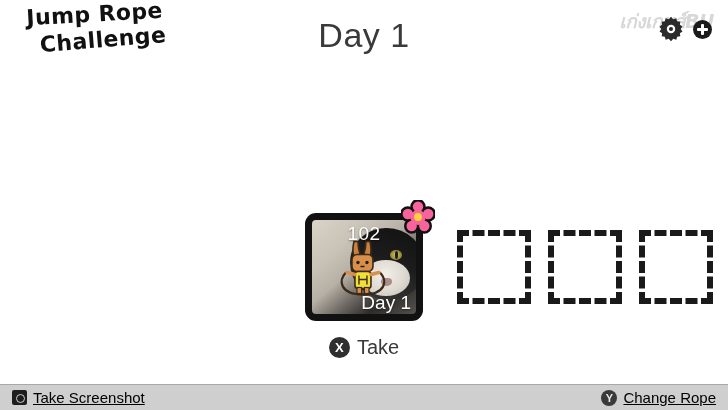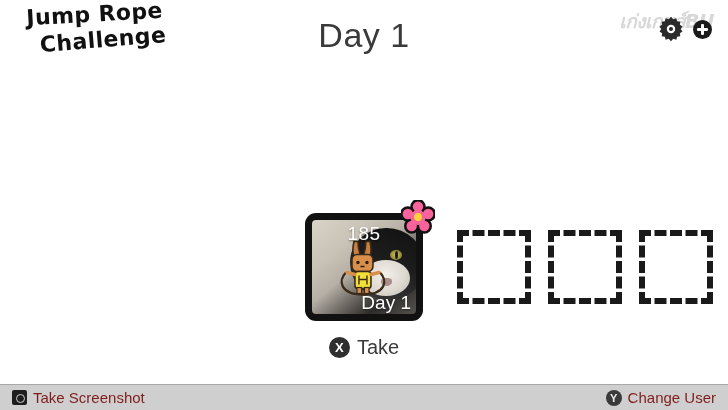--- a/index.html
+++ b/index.html
@@ -228,21 +228,21 @@
     left: 0; right: 0; bottom: 0;
     height: 26px;
     background: #cfcfcf;
     border-top: 1px solid #a8a8a8;
     display: flex;
     align-items: center;
     justify-content: space-between;
     padding: 0 12px;
   }
   .bar-item { display: flex; align-items: center; gap: 6px; }
-  .bar-label { font-size: 15px; color: #7f1d1d; white-space: nowrap; }
+  .bar-label { font-size: 15px; color: #000000; white-space: nowrap; text-decoration: underline; }
   .capture-icon {
     width: 15px; height: 15px;
     background: #1d1d1d;
     border-radius: 2px;
     position: relative;
     flex: 0 0 auto;
   }
   .capture-icon::after {
     content: "";
     position: absolute;
@@ -312,21 +312,21 @@
           <rect x="18" y="33" width="16" height="17" rx="3" fill="#f2e03a" stroke="#3a2a18" stroke-width="1.6"></rect>
           <path d="M22 37 v9 M30 37 v9 M22 41 h8" stroke="#3a2a18" stroke-width="1.4" fill="none"></path>
 
           <path d="M18 36 L10 34" stroke="#d98f4c" stroke-width="3.4" stroke-linecap="round"></path>
           <path d="M34 36 L42 34" stroke="#d98f4c" stroke-width="3.4" stroke-linecap="round"></path>
 
           <rect x="20" y="49" width="4.6" height="6" fill="#d98f4c" stroke="#3a2a18" stroke-width="1.2"></rect>
           <rect x="27.5" y="49" width="4.6" height="6" fill="#d98f4c" stroke="#3a2a18" stroke-width="1.2"></rect>
         </svg>
 
-        <div class="card-count">185</div>
+        <div class="card-count">102</div>
         <div class="card-day">Day 1</div>
       </div>
 
       <svg class="flower-badge" viewBox="0 0 34 34" aria-hidden="true">
         <g stroke="#111111" stroke-width="3.4" stroke-linejoin="round">
           <circle cx="17" cy="6.6" r="6.0" fill="#f9639b"></circle>
           <circle cx="27.2" cy="14.0" r="6.0" fill="#f9639b"></circle>
           <circle cx="23.3" cy="26.0" r="6.0" fill="#f9639b"></circle>
           <circle cx="10.7" cy="26.0" r="6.0" fill="#f9639b"></circle>
           <circle cx="6.8" cy="14.0" r="6.0" fill="#f9639b"></circle>
@@ -353,17 +353,17 @@
     <span id="back-label">Take</span>
   </div>
 
   <div id="bottom-bar">
     <div class="bar-item">
       <span class="capture-icon"></span>
       <span class="bar-label">Take Screenshot</span>
     </div>
     <div class="bar-item">
       <span class="y-icon">Y</span>
-      <span class="bar-label">Change User</span>
+      <span class="bar-label">Change Rope</span>
     </div>
   </div>
 
 </div>
 
 </body></html>

